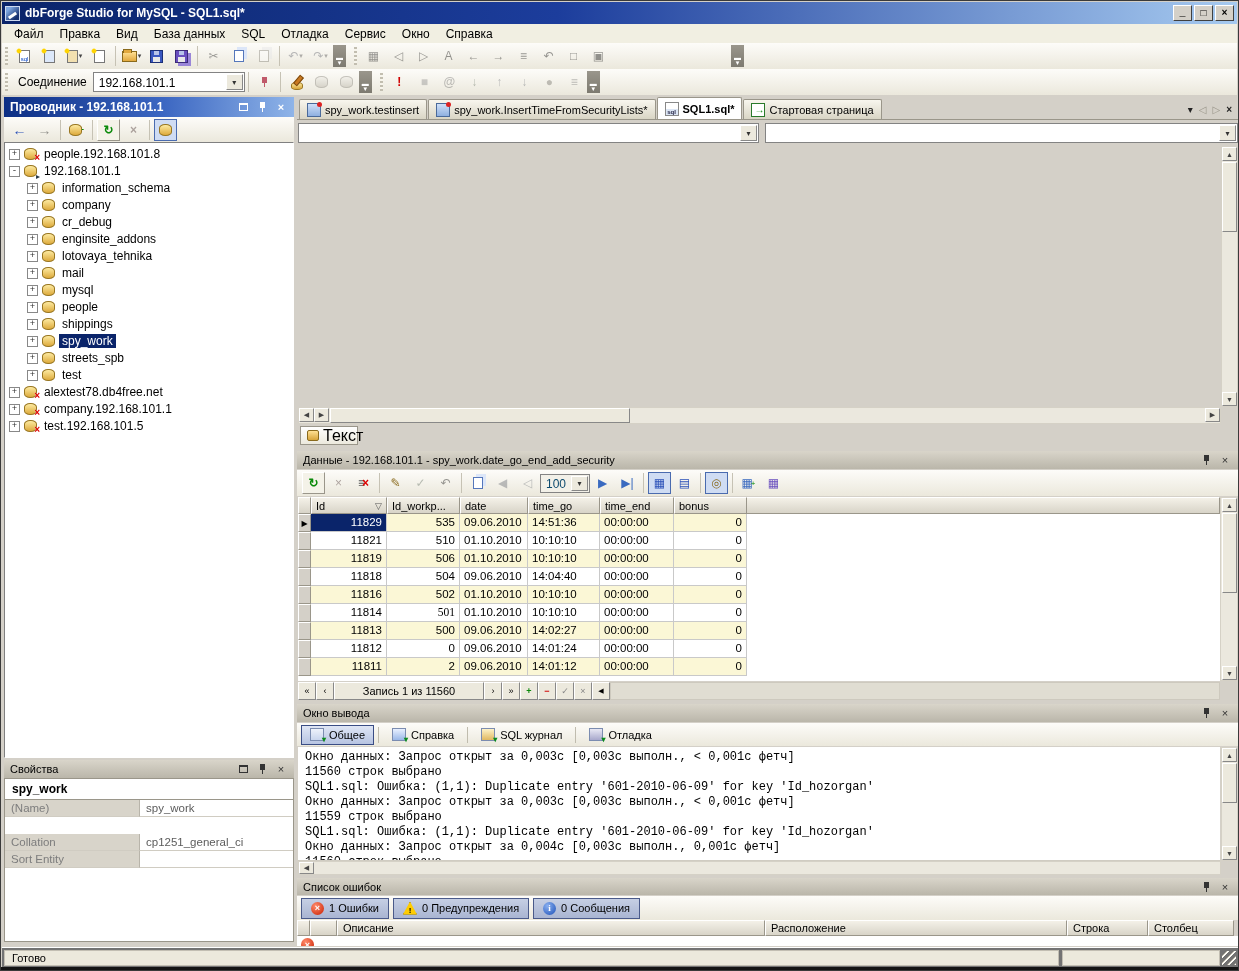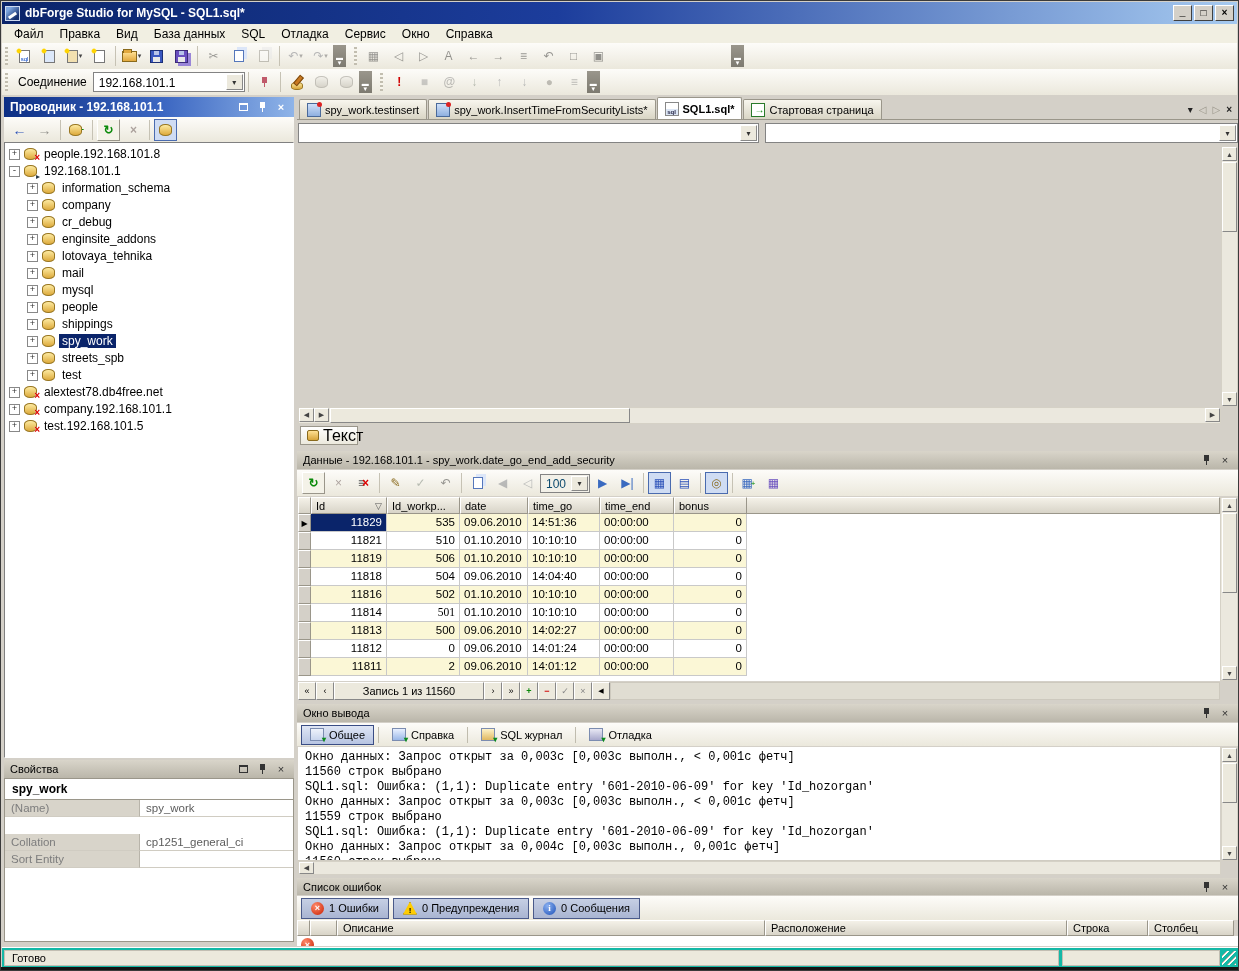--- a/index.html
+++ b/index.html
@@ -166,21 +166,21 @@
   .ico-warn{width:14px;height:13px;position:relative;flex:none;}
   .ico-warn::before{content:'';position:absolute;inset:0;background:#fc0;clip-path:polygon(50% 0,100% 100%,0 100%);border:1px solid #a80;}
   .ico-warn i{position:absolute;left:0;right:0;bottom:0;text-align:center;font-size:8px;font-weight:bold;font-style:normal;color:#000;}
   .ico-info{width:13px;height:13px;border-radius:50%;background:radial-gradient(circle at 35% 30%,#8ab0f0,#1c50b8);
     color:#fff;font-size:9px;font-weight:bold;font-family:"Liberation Serif",serif;display:flex;align-items:center;justify-content:center;flex:none;}
   .err-head{position:absolute;left:296px;top:919px;width:919px;height:16px;}
   .eh-cell{position:absolute;top:0;height:16px;background:linear-gradient(#f4f1e8,#d8d4c8);
     border:1px solid;border-color:#fff #9a968a #9a968a #fff;font-size:11px;padding:1px 5px;white-space:nowrap;overflow:hidden;}
   .err-content{position:absolute;left:296px;top:935px;width:941px;height:10px;background:#fff;overflow:hidden;}
   
-  .statusbar{position:absolute;left:1px;top:946px;width:1236px;height:20px;background:#14b8a6;border-top:1px solid #fff;}
+  .statusbar{position:absolute;left:1px;top:946px;width:1236px;height:20px;background:#737373;border-top:1px solid #fff;}
   .sb-panel{position:absolute;top:2px;height:16px;border:1px solid #c2beb2;background:#ece9dc;
     display:flex;align-items:center;padding:0 7px;font-size:11px;}
   .grip3{position:absolute;right:2px;bottom:2px;width:14px;height:14px;
     background:repeating-linear-gradient(135deg,transparent 0 3px,#a8a498 3px 4px,#fdfcf6 4px 5px);}
   .bottom-black{position:absolute;left:0;top:966px;width:1239px;height:5px;background:#141414;}
 </style>
 </head>
 <body>
 
 <div id="app">

